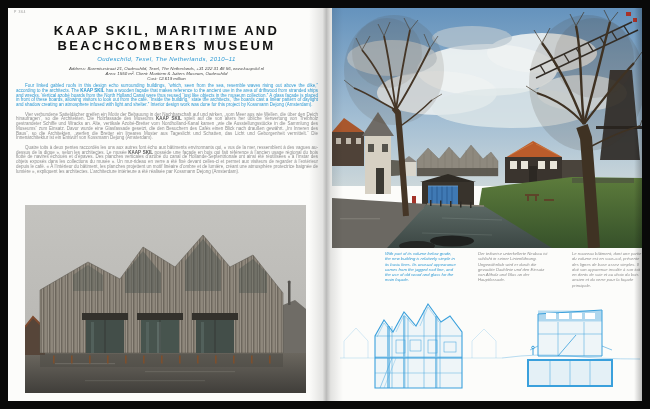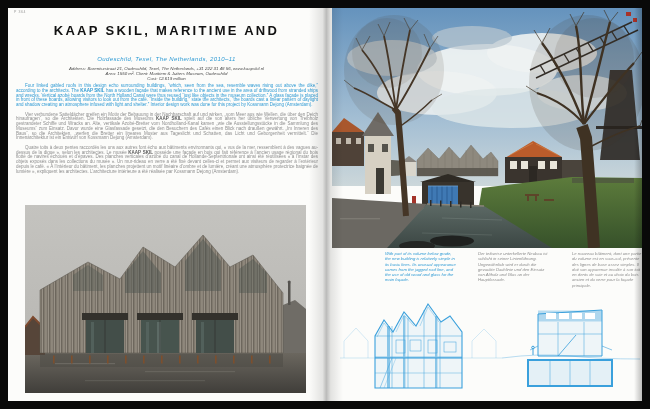--- a/index.html
+++ b/index.html
@@ -48,20 +48,21 @@
 </head>
 <body>
 
 <div class="stage">
 
   <div class="page page-left">
     <div class="page-marker">P 364</div>
 
     <div class="title">
       <div>KAAP SKIL, MARITIME AND</div>
+      <div>BEACHCOMBERS MUSEUM</div>
     </div>
 
     <div class="subtitle">Oudeschild, Texel, The Netherlands, 2010–11</div>
 
     <div class="address">
       <div>Address: Barentszstraat 21, Oudeschild, Texel, The Netherlands, +31 222 31 48 56, www.kaapskil.nl</div>
       <div>Area: 1550 m². Client: Maritiem &amp; Jutters Museum, Oudeschild</div>
       <div>Cost: €2.619 million</div>
     </div>
 

